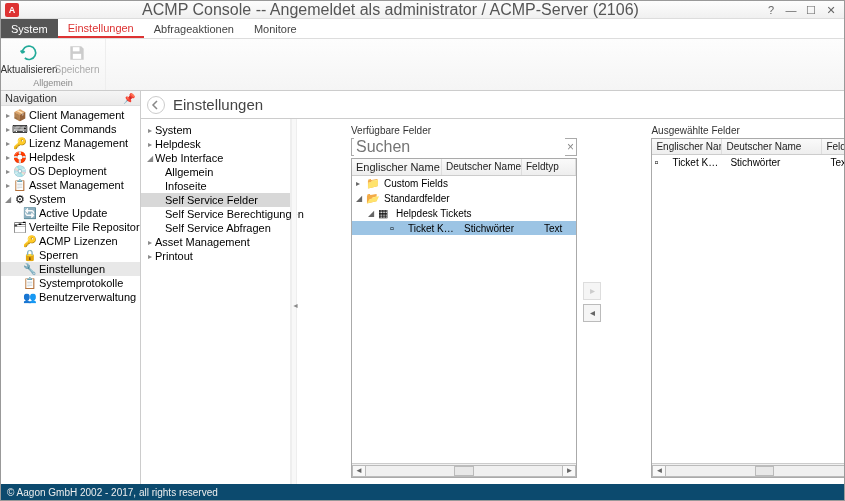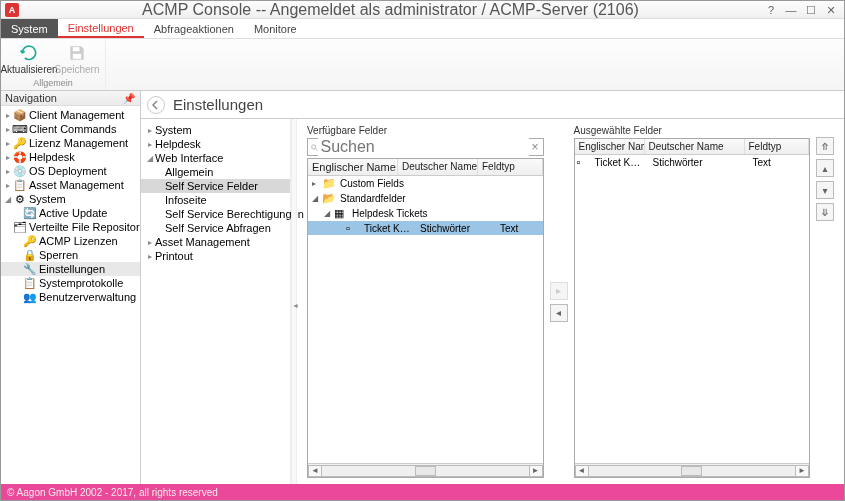--- a/index.html
+++ b/index.html
@@ -39,21 +39,21 @@
 .sub-tree { width: 150px; border-right: 1px solid #eee; padding: 4px 0; }
 .sub-item { padding: 1px 4px; display: flex; align-items: center; cursor: pointer; white-space: nowrap; }
 .sub-item.sel { background: #d8d8d8; } .si-2 { padding-left: 24px; }
 .splitter { width: 6px; background: #f8f8f8; border-left: 1px solid #eee; border-right: 1px solid #eee; cursor: col-resize; position: relative; }
 .splitter::after { content: "◄"; position: absolute; top: 50%; left: 0; font-size: 7px; color: #888; }
 .main-pane { flex: 1; padding: 6px 10px; display: flex; flex-direction: column; gap: 6px; }
 .pane-title { display: flex; align-items: center; gap: 8px; border-bottom: 1px solid #ccc; padding: 4px 0 6px; }
 .pane-title svg { width: 20px; height: 20px; }
 .pane-title h3 { font-size: 14px; font-weight: normal; color: #333; }
 .fields-row { flex: 1; display: flex; gap: 6px; min-height: 0; }
-.field-col { display: flex; flex-direction: column; min-width: 0; }
+.field-col { display: flex; flex-direction: column; min-width: 0; margin-left: 44px; }
 .field-col.left { flex: 1; }
 .field-col.right { flex: 1; }
 .col-label { font-size: 10px; color: #333; margin-bottom: 2px; }
 .search-box { display: flex; align-items: center; border: 1px solid #aaa; height: 18px; padding: 0 2px; margin-bottom: 2px; }
 .search-box svg { width: 11px; height: 11px; color: #888; }
 .search-box input { flex: 1; border: none; outline: none; font-size: 16px; padding: 0 2px; }
 .clear-x { color: #888; cursor: pointer; font-size: 12px; padding: 0 2px; }
 .grid { flex: 1; border: 1px solid #aaa; display: flex; flex-direction: column; min-height: 0; }
 .grid-head { display: flex; background: linear-gradient(#fafafa,#eee); border-bottom: 1px solid #ccc; }
 .gh { padding: 2px 4px; border-right: 1px solid #ddd; font-size: 10px; color: #222; overflow: hidden; white-space: nowrap; }
@@ -64,21 +64,21 @@
 .fold-icon { width: 14px; display: flex; align-items: center; }
 .row-cells { display: flex; flex: 1; }
 .cell { padding: 0 4px; font-size: 10px; overflow: hidden; white-space: nowrap; text-overflow: ellipsis; }
 .hscroll { height: 14px; border-top: 1px solid #ccc; background: #f0f0f0; display: flex; align-items: center; }
 .hsb { width: 14px; height: 12px; border: 1px solid #bbb; background: #f8f8f8; font-size: 8px; display: flex; align-items: center; justify-content: center; color: #666; cursor: pointer; }
 .hst { flex: 1; height: 12px; border-top: 1px solid #bbb; border-bottom: 1px solid #bbb; position: relative; }
 .move-btns { display: flex; flex-direction: column; justify-content: center; gap: 4px; }
 .mbtn { width: 18px; height: 18px; border: 1px solid #bbb; background: #f5f5f5; display: flex; align-items: center; justify-content: center; font-size: 10px; color: #666; cursor: pointer; }
 .mbtn.dis { color: #ccc; border-color: #ddd; cursor: default; }
 .order-btns { display: flex; flex-direction: column; gap: 4px; padding-top: 12px; }
-.statusbar { position: absolute; bottom: 0; left: 0; right: 0; height: 16px; background: #ec4899; color: #eee; font-size: 10px; padding: 0 6px; display: flex; align-items: center; }
+.statusbar { position: absolute; bottom: 0; left: 0; right: 0; height: 16px; background: #0c4a6e; color: #eee; font-size: 10px; padding: 0 6px; display: flex; align-items: center; }
 </style>
 </head>
 <body>
 
 <div class="titlebar">
   <div class="app-icon">A</div>
   <div class="title-text">ACMP Console -- Angemeldet als administrator / ACMP-Server (2106)</div>
   <div class="win-controls">
     <div class="win-btn">?</div>
     <div class="win-btn">—</div>
@@ -216,25 +216,25 @@
             <span class="chev">▸</span>
             <span>Helpdesk</span>
           </div>
           <div class="sub-item">
             <span class="chev">◢</span>
             <span>Web Interface</span>
           </div>
           <div class="sub-item si-2">
             <span>Allgemein</span>
           </div>
+          <div class="sub-item si-2">
+            <span>Infoseite</span>
+          </div>
           <div class="sub-item si-2 sel">
             <span>Self Service Felder</span>
-          </div>
-          <div class="sub-item si-2">
-            <span>Infoseite</span>
           </div>
           <div class="sub-item si-2">
             <span>Self Service Berechtigungen</span>
           </div>
           <div class="sub-item si-2">
             <span>Self Service Abfragen</span>
           </div>
           <div class="sub-item">
             <span class="chev">▸</span>
             <span>Asset Management</span>

